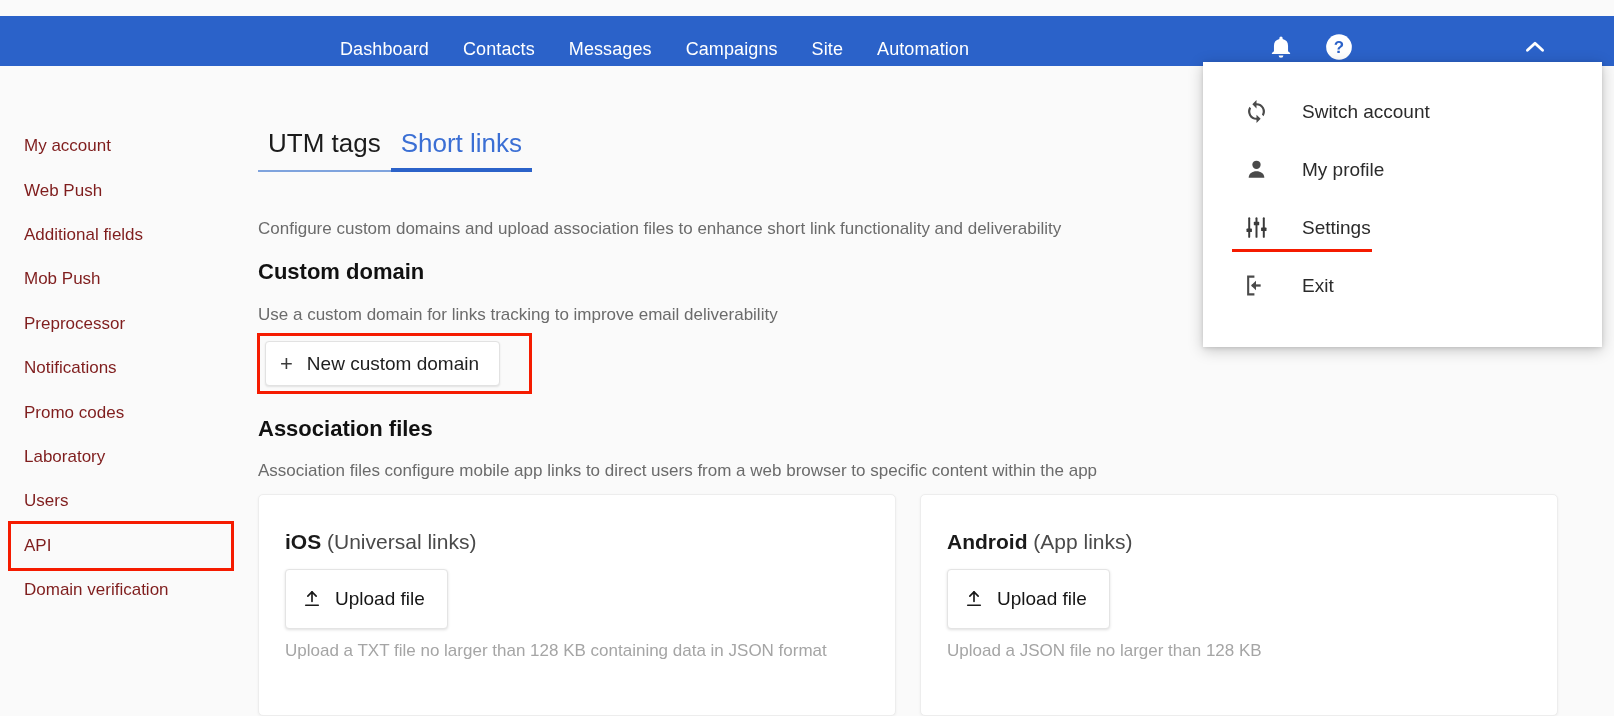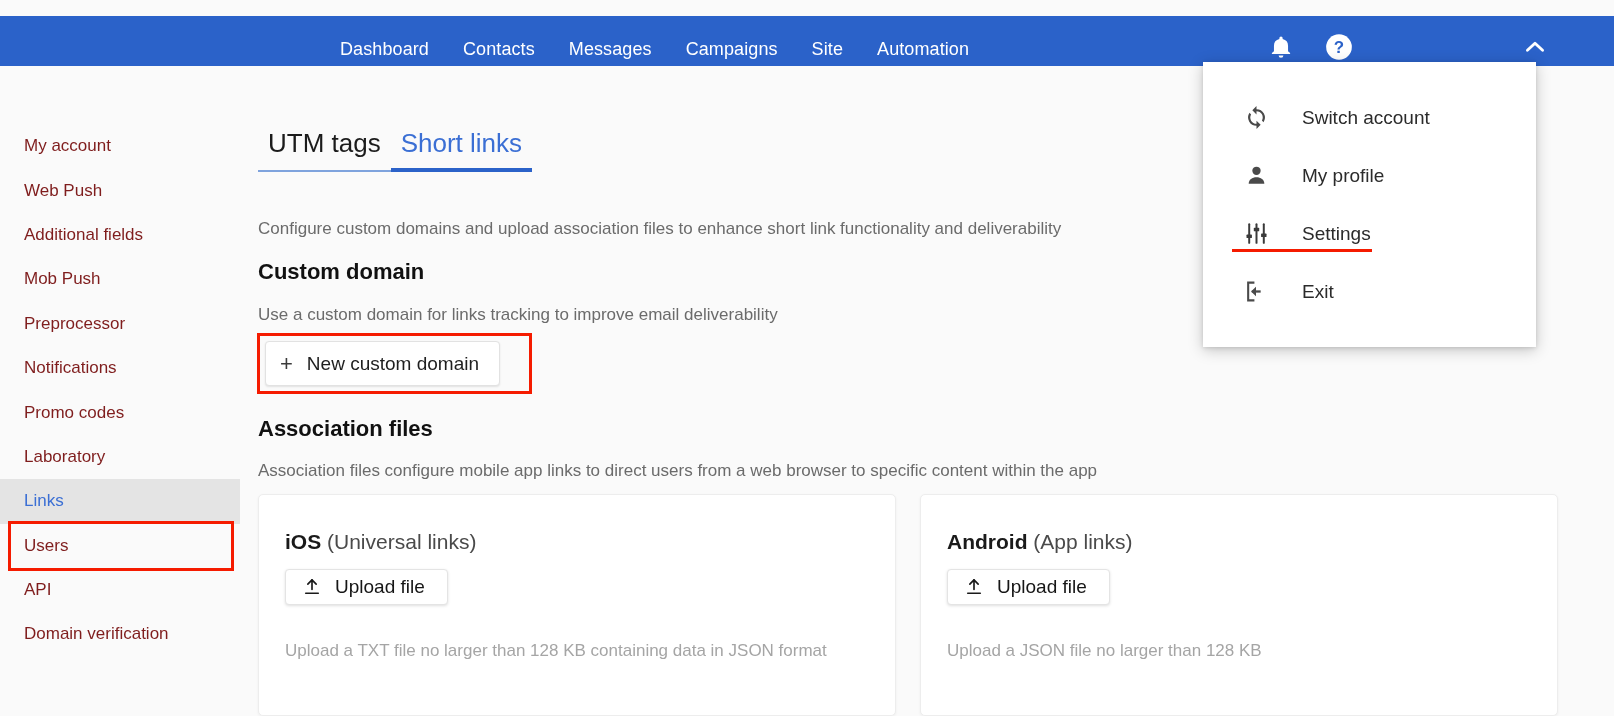--- a/index.html
+++ b/index.html
@@ -52,26 +52,26 @@
   }
   #bell-wrap { margin-right: 12px; }
   #help-wrap { margin-right: 150px; }
   #chevron-wrap { margin-right: 56px; }
 
   
   #account-menu {
     position: absolute;
     left: 1203px;
     top: 62px;
-    width: 333px;
+    width: 399px;
     height: 285px;
     background: #ffffff;
     box-shadow: 0 3px 14px rgba(0,0,0,.22), 0 1px 4px rgba(0,0,0,.12);
     z-index: 40;
-    padding-top: 26px;
+    padding-top: 20px;
   }
   .menu-item {
     position: relative;
     display: flex;
     align-items: center;
     height: 58px;
     padding-left: 40px;
     cursor: pointer;
   }
   .menu-icon {
@@ -253,21 +253,21 @@
     line-height: 1;
     color: #1a1a1a;
     white-space: nowrap;
   }
   .card-title b { font-weight: bold; margin-top: 44px; }
   .card-title span { color: #4a4a4a; font-weight: normal; }
   .upload-btn {
     position: absolute;
     left: 26px;
     top: 74px;
-    height: 36px;
+    height: 60px;
     background: #ffffff;
     border: 1px solid #e4e4e4;
     border-radius: 4px;
     box-shadow: 0 1px 3px rgba(0,0,0,.13);
     display: flex;
     align-items: center;
     padding: 0 22px 0 16px;
     font-size: 19px;
     color: #161616;
     cursor: pointer;
@@ -373,21 +373,20 @@
 
 <div id="sidebar">
   <div class="side-item first">My account</div>
   <div class="side-item">Web Push</div>
   <div class="side-item">Additional fields</div>
   <div class="side-item">Mob Push</div>
   <div class="side-item">Preprocessor</div>
   <div class="side-item">Notifications</div>
   <div class="side-item">Promo codes</div>
   <div class="side-item">Laboratory</div>
-  <div class="side-item active">Links</div>
   <div class="side-item">Users</div>
   <div class="side-item">API</div>
   <div class="side-item">Domain verification</div>
   <div id="links-highlight"></div>
 </div>
 
 <div id="main">
 
   <div id="tabs">
     <div class="tab inactive">

